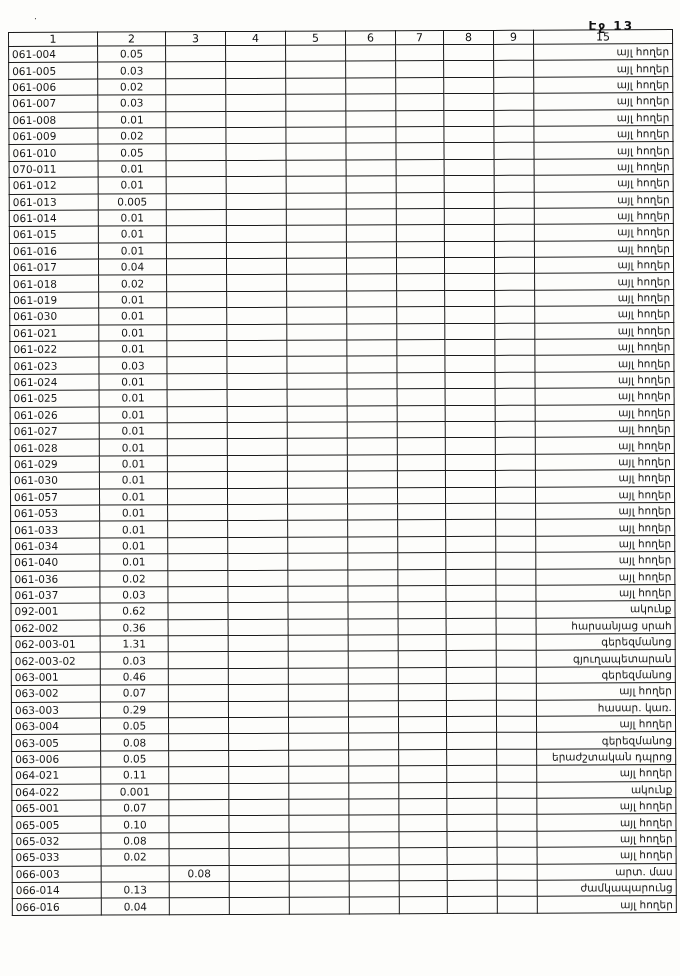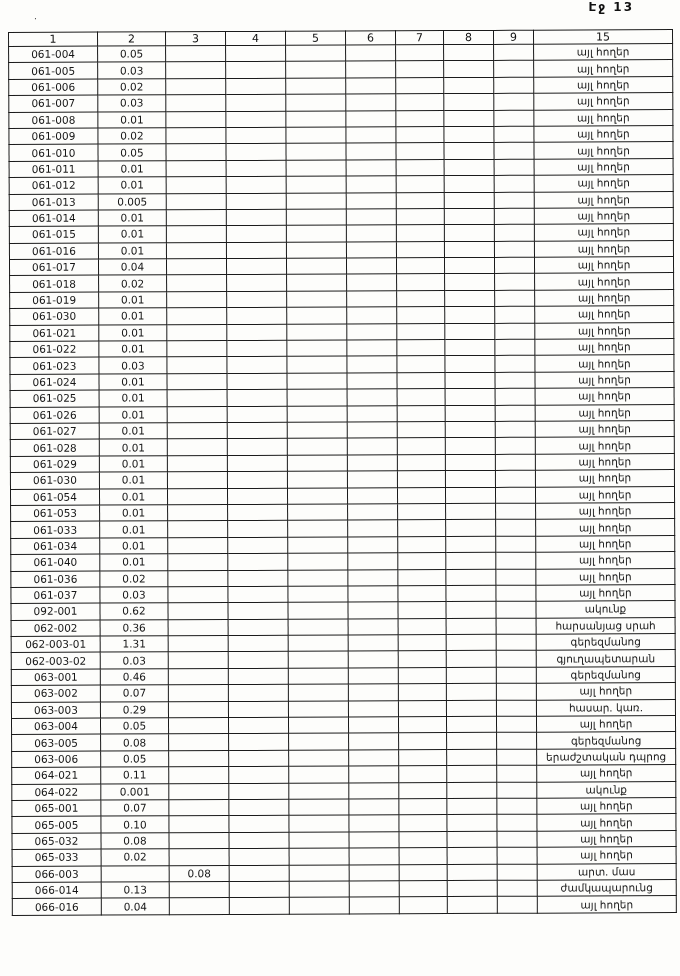--- a/index.html
+++ b/index.html
@@ -6,21 +6,21 @@
   body{background:#9a9a9a;}
   .page{
     position:relative;
     width:680px;height:976px;
     background:#fdfdfb;
     font-family:"DejaVu Sans","Liberation Sans",sans-serif;
     color:#161616;
     overflow:hidden;
   }
   .page-header{
-    position:absolute;top:0;right:46px;
+    position:absolute;top:19px;right:46px;
     font-size:12px;font-weight:bold;letter-spacing:2px;
     color:#111;
   }
   .corner-mark{
     position:absolute;top:14px;left:34px;
     font-size:9px;color:#444;
   }
   table.land{
     position:absolute;left:8px;top:32px;
     border-collapse:collapse;table-layout:fixed;
@@ -33,23 +33,23 @@
     padding:0 3px;
     font-size:10.5px;
     line-height:1.05;
     white-space:nowrap;
     overflow:hidden;
     font-weight:normal;
   }
   table.land th{
     text-align:center;height:13px;font-size:11px;color:#111;
   }
-  td.c1{text-align:center;padding-left:4px;margin-top:28px;}
+  td.c1{text-align:left;padding-left:4px;margin-top:28px;}
   td.c2,td.c3,td.c4,td.c5,td.c6,td.c7,td.c8,td.c9{text-align:center;}
-  td.c10{text-align:center;padding-left:3px;position:relative;}
+  td.c10{text-align:right;padding-left:3px;position:relative;}
 </style>
 </head>
 <body>
 
 <div class="page">
   <div class="corner-mark">·</div>
   <div class="page-header">Էջ 13</div>
 
   <table class="land">
     <colgroup>
@@ -157,21 +157,21 @@
           <td class="c3"></td>
           <td class="c4"></td>
           <td class="c5"></td>
           <td class="c6"></td>
           <td class="c7"></td>
           <td class="c8"></td>
           <td class="c9"></td>
           <td class="c10">այլ հողեր</td>
         </tr>
         <tr>
-          <td class="c1">061-011</td>
+          <td class="c1">070-011</td>
           <td class="c2">0.01</td>
           <td class="c3"></td>
           <td class="c4"></td>
           <td class="c5"></td>
           <td class="c6"></td>
           <td class="c7"></td>
           <td class="c8"></td>
           <td class="c9"></td>
           <td class="c10">այլ հողեր</td>
         </tr>
@@ -397,21 +397,21 @@
           <td class="c3"></td>
           <td class="c4"></td>
           <td class="c5"></td>
           <td class="c6"></td>
           <td class="c7"></td>
           <td class="c8"></td>
           <td class="c9"></td>
           <td class="c10">այլ հողեր</td>
         </tr>
         <tr>
-          <td class="c1">061-054</td>
+          <td class="c1">061-057</td>
           <td class="c2">0.01</td>
           <td class="c3"></td>
           <td class="c4"></td>
           <td class="c5"></td>
           <td class="c6"></td>
           <td class="c7"></td>
           <td class="c8"></td>
           <td class="c9"></td>
           <td class="c10">այլ հողեր</td>
         </tr>

